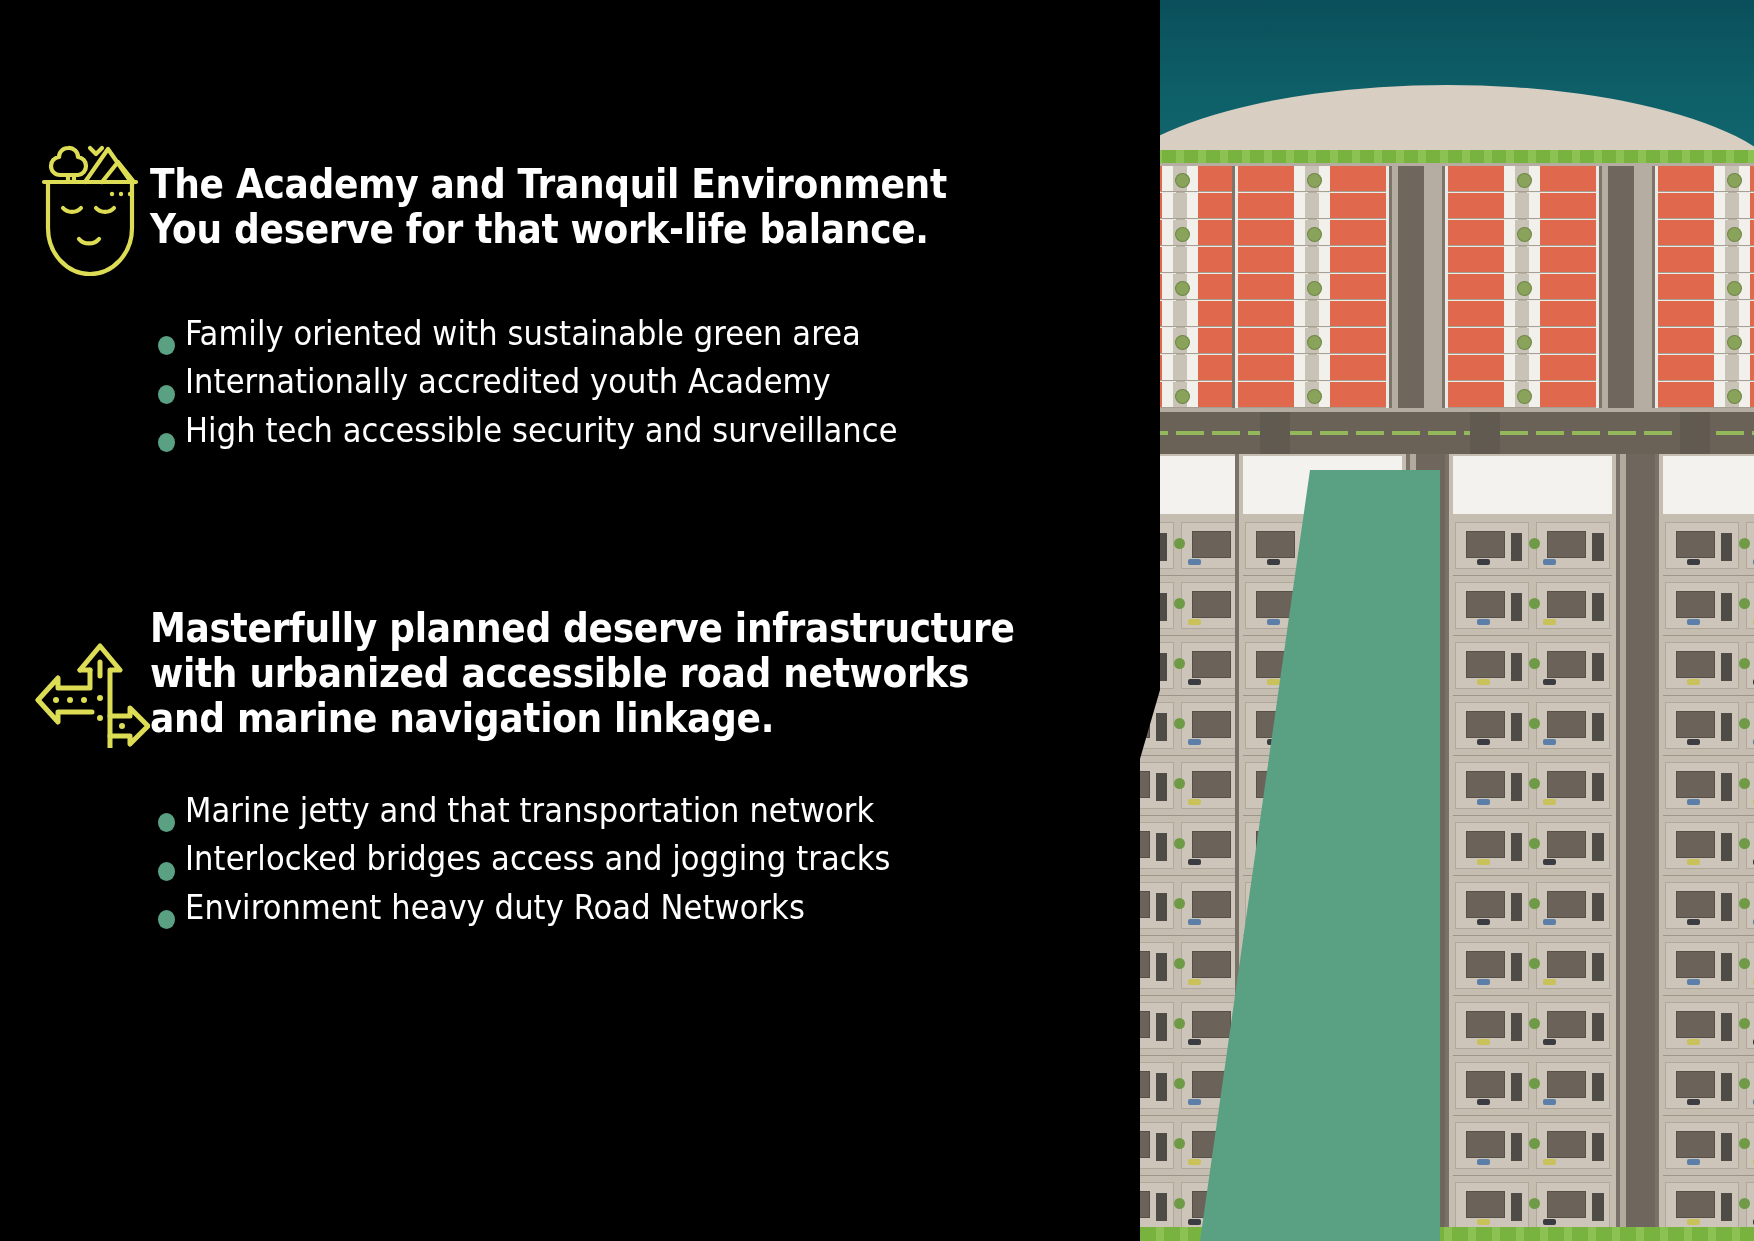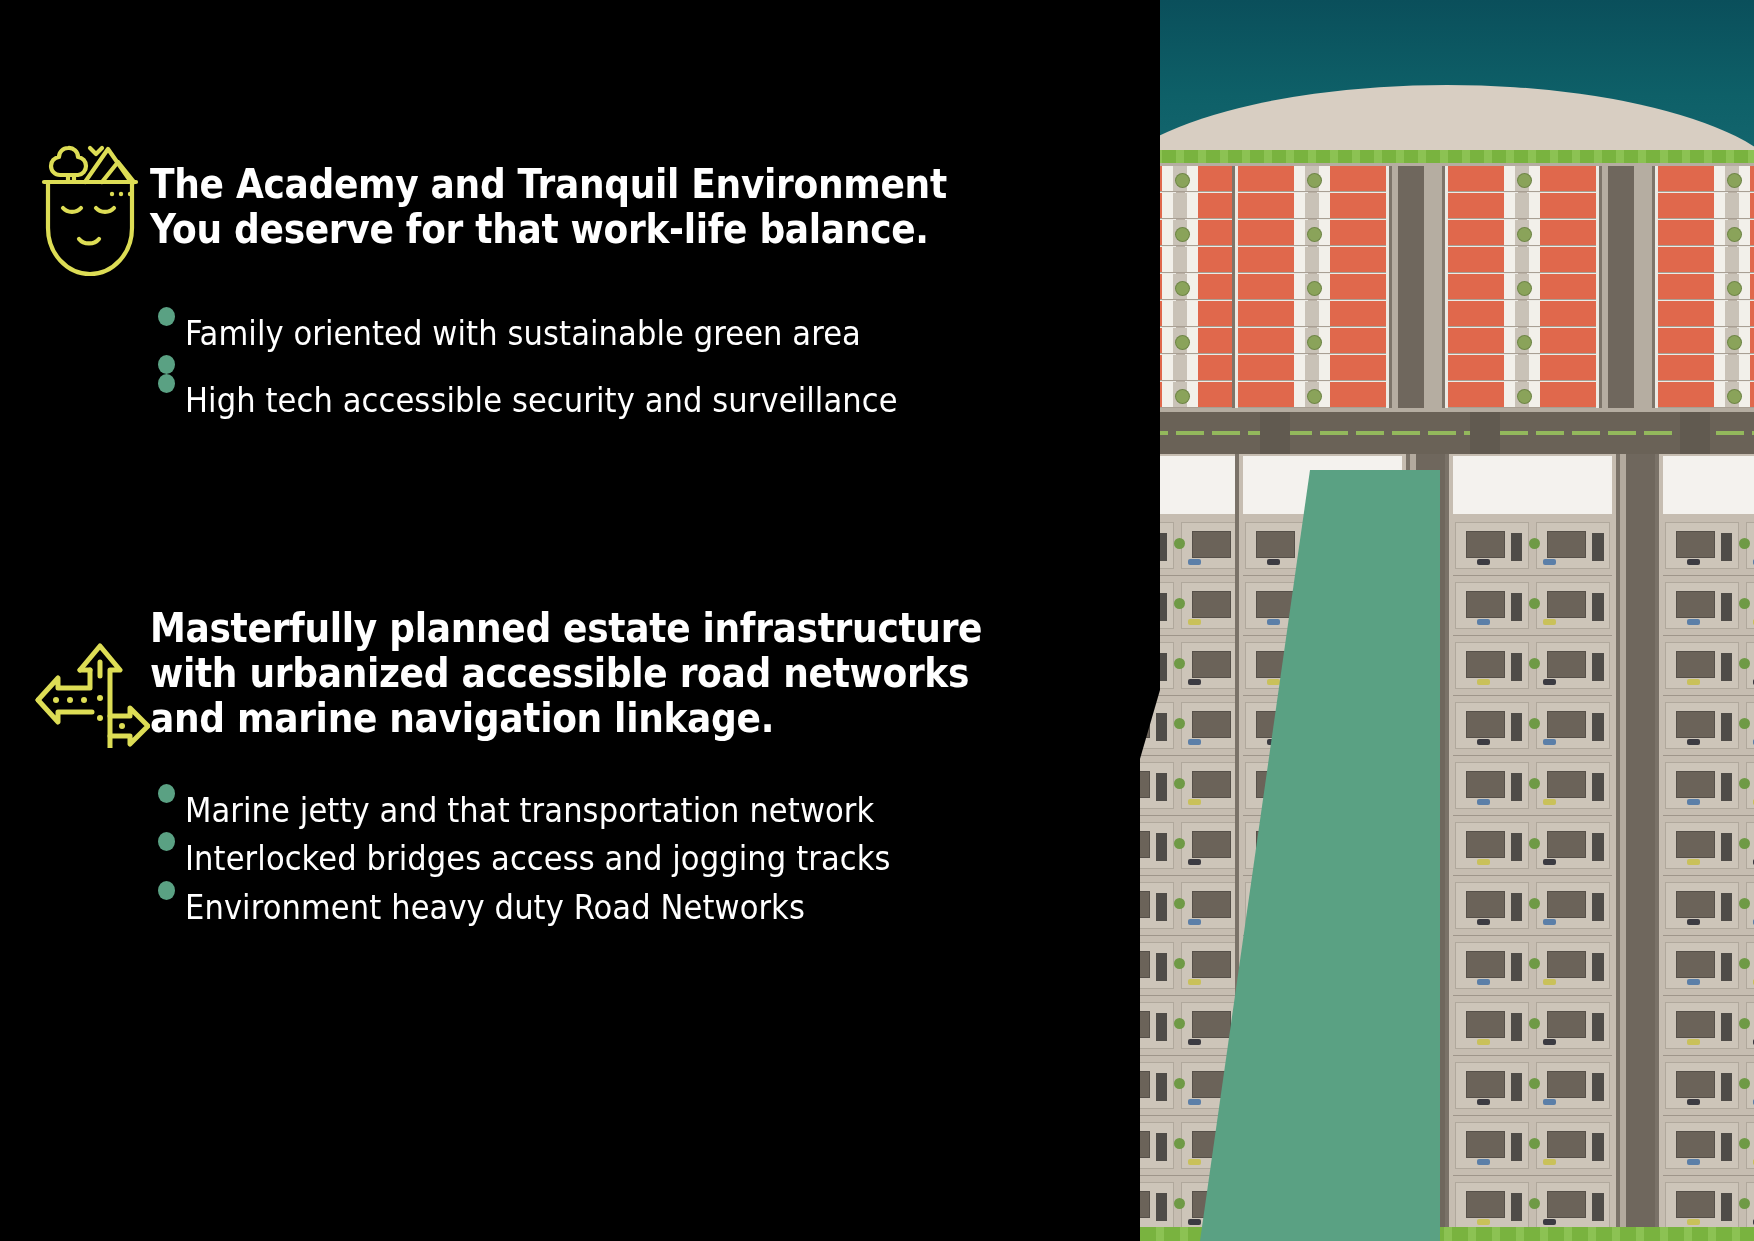--- a/index.html
+++ b/index.html
@@ -167,21 +167,21 @@
     letter-spacing:-0.3px;
     padding-top:32px;
     max-width:900px;
     white-space:pre-line;
   }
   .feature.two .head-text { padding-top:14px; font-size:40px; }
 
   .bullets { list-style:none; margin-top:28px; padding-left:158px; }
   .feature.two .bullets { margin-top:38px; }
   .bullets li {
-    display:flex; align-items:flex-start;
+    display:flex; align-items:flex-end;
     color:#ffffff;
     font-family:"DejaVu Sans Condensed","Liberation Sans Narrow","Liberation Sans", sans-serif;
     font-weight:400;
     font-size:34px;
     line-height:1.42;
     letter-spacing:0.1px;
   }
   .dot {
     width:17px; height:19px; min-width:17px;
     border-radius:50%;
@@ -931,20 +931,21 @@
         <div class="head-text">The Academy and Tranquil Environment
 You deserve for that work-life balance.</div>
       </div>
       <ul class="bullets">
         <li>
           <span class="dot"></span>
           <span>Family oriented with sustainable green area</span>
         </li>
         <li>
           <span class="dot"></span>
+          <span>Internationally accredited youth Academy</span>
         </li>
         <li>
           <span class="dot"></span>
           <span>High tech accessible security and surveillance</span>
         </li>
       </ul>
     </div>
 
     <div class="feature two">
       <div class="feat-head">
@@ -960,21 +961,21 @@
             <circle cx="26" cy="102" r="3" fill="#dddd55" stroke="none"></circle>
             <circle cx="40" cy="102" r="3" fill="#dddd55" stroke="none"></circle>
             <circle cx="54" cy="102" r="3" fill="#dddd55" stroke="none"></circle>
 
             <path d="M80 118 L100 118 L100 110 L118 128 L100 146 L100 138 L80 138"></path>
             <circle cx="92" cy="128" r="3" fill="#dddd55" stroke="none"></circle>
             <circle cx="70" cy="100" r="3" fill="#dddd55" stroke="none"></circle>
             <circle cx="70" cy="120" r="3" fill="#dddd55" stroke="none"></circle>
           </svg>
         </div>
-        <div class="head-text">Masterfully planned estate infrastructure
+        <div class="head-text">Masterfully planned deserve infrastructure
 with urbanized accessible road networks
 and marine navigation linkage.</div>
       </div>
       <ul class="bullets">
         <li>
           <span class="dot"></span>
           <span>Marine jetty and that transportation network</span>
         </li>
         <li>
           <span class="dot"></span>

